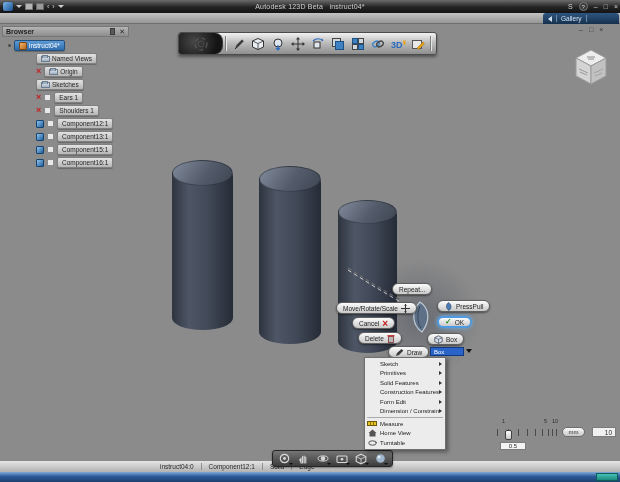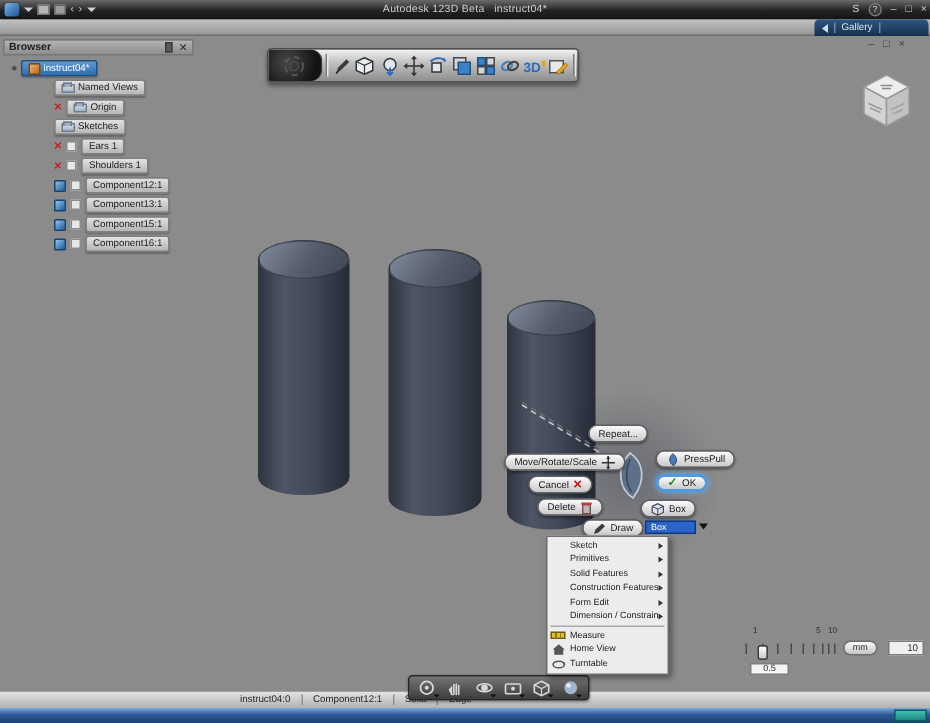--- a/index.html
+++ b/index.html
@@ -39,21 +39,21 @@
   .chip.sel{background:linear-gradient(#5d9bd6,#2f6cae);color:#fff;border-color:#24507e;}
   .redx{color:#c81e1e;font-weight:bold;font-size:9px;line-height:9px;}
   .compico{width:8px;height:8px;border-radius:1px;background:linear-gradient(135deg,#8fc4ee,#1f5d9b);border:1px solid #164470;}
   .minibox{width:7px;height:7px;background:#e8e8e8;border:1px solid #8a8a8a;}
   .foldico{position:relative;width:9px;height:6px;background:linear-gradient(#dfe6ee,#9fb0c2);border:1px solid #6c7d90;}
   .foldico::before{content:"";position:absolute;left:0;top:-2px;width:4px;height:2px;background:#9fb0c2;border:1px solid #6c7d90;border-bottom:none;}
   .rootico{width:8px;height:8px;border-radius:1px;background:linear-gradient(135deg,#f0b26a,#b86a1e);border:1px solid #7d4610;}
   .treedot{width:3px;height:3px;border-radius:50%;background:#4c4c4c;}
 
   
-  .toolbar{left:178px;top:32px;width:208px;height:23px;z-index:10;background:linear-gradient(#f2f2f2,#bdbdbd 45%,#8f8f8f);border:1px solid #4c4c4c;border-radius:3px;box-shadow:0 2px 3px rgba(0,0,0,.4);display:flex;align-items:center;}
+  .toolbar{left:178px;top:32px;width:259px;height:23px;z-index:10;background:linear-gradient(#f2f2f2,#bdbdbd 45%,#8f8f8f);border:1px solid #4c4c4c;border-radius:3px;box-shadow:0 2px 3px rgba(0,0,0,.4);display:flex;align-items:center;}
   .tb-badge{width:44px;height:21px;margin:0;border-radius:2px 8px 8px 2px;background:radial-gradient(circle at 35% 40%,#474747,#141414 75%);border-right:1px solid #3a3a3a;display:flex;align-items:center;justify-content:center;}
   .tb-div{width:1px;height:15px;background:#7c7c7c;margin:0 2px;box-shadow:1px 0 0 #e8e8e8;}
   .tslot{width:20px;height:21px;display:flex;align-items:center;justify-content:center;}
 
   
   .viewcube{left:567px;top:43px;z-index:10;}
 
   
   .cyl{position:absolute;z-index:2;}
   .cyl .body{background:linear-gradient(90deg,#2e343e 0%,#4e5666 28%,#424a59 58%,#262c36 100%);border-radius:0 0 30px 30px/0 0 12px 12px;}

